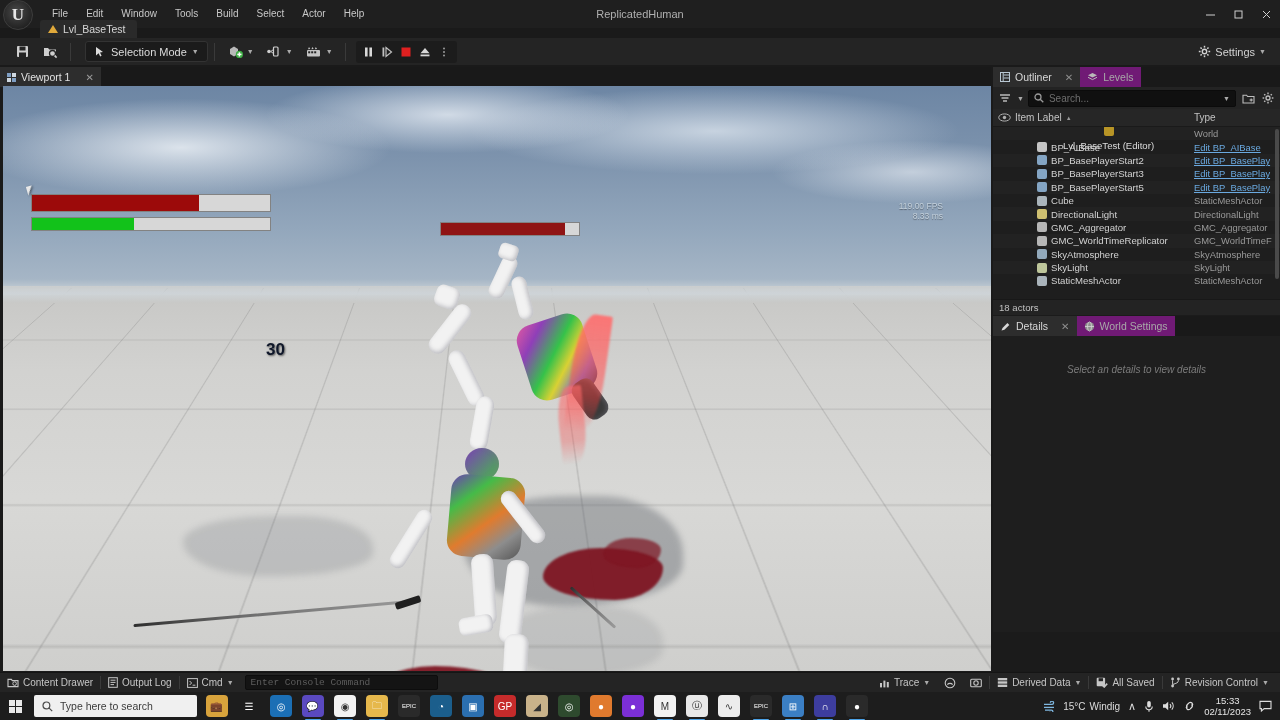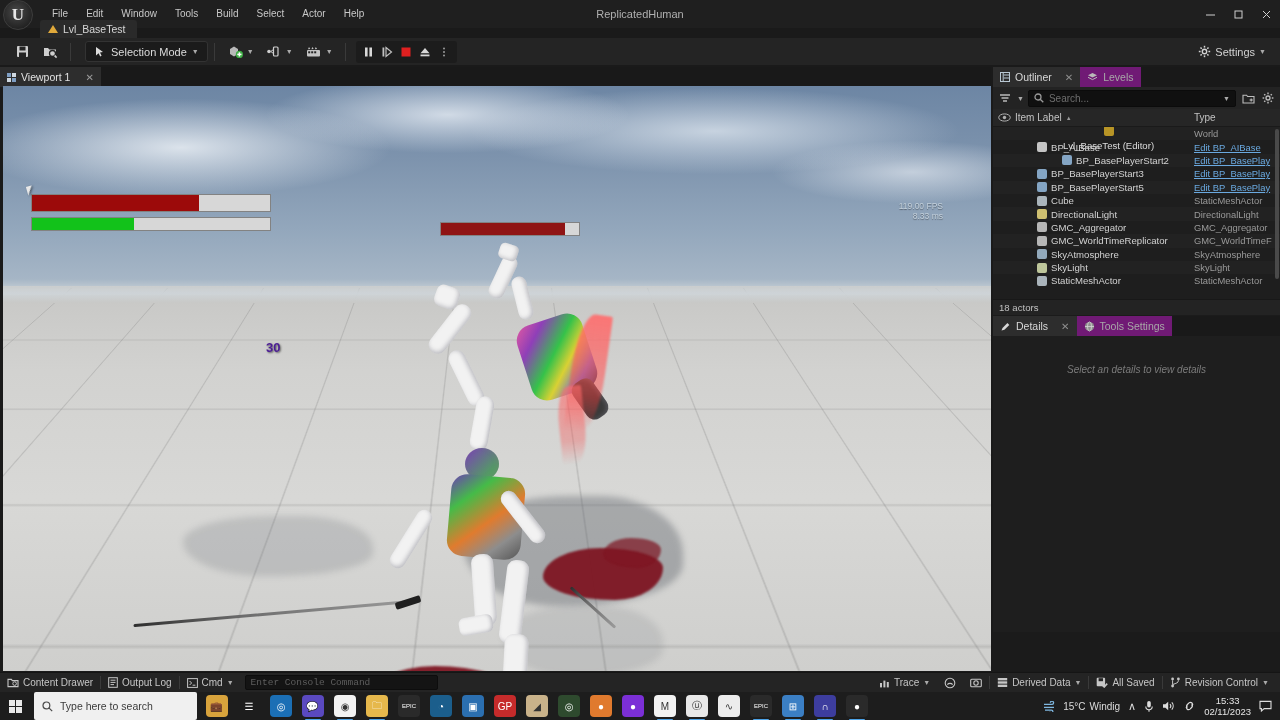--- a/index.html
+++ b/index.html
@@ -178,21 +178,21 @@
     border-radius: 50% 40% 55% 45% / 45% 55% 40% 60%;
   }
 
   
   .hud-bar-bg {
     position: absolute; background: #d7d7d7;
     border: 1px solid rgba(60,60,60,.55);
   }
   .hud-bar-fill { height: 100%; }
   .dmg-number {
-    position: absolute; color: #4c1d95; font-size: 13px; font-weight: bold;
+    position: absolute; color: #0f172a; font-size: 17px; font-weight: bold;
     text-shadow: 1px 1px 2px rgba(0,0,0,.55);
     font-family: "Liberation Sans", sans-serif;
   }
   .fps-text {
     position: absolute; color: #c3d0db; font-size: 8.5px; line-height: 10px;
     text-align: right; text-shadow: 0 1px 1px rgba(0,0,0,.4);
   }
   .cursor-arrow {
     position: absolute; width: 0; height: 0;
     border-left: 6px solid #e8e8e8;
@@ -297,21 +297,21 @@
   }
   .win-logo {
     width: 13px; height: 13px;
     background:
       linear-gradient(#e8e8e8,#e8e8e8) 0 0/6px 6px no-repeat,
       linear-gradient(#e8e8e8,#e8e8e8) 7px 0/6px 6px no-repeat,
       linear-gradient(#e8e8e8,#e8e8e8) 0 7px/6px 6px no-repeat,
       linear-gradient(#e8e8e8,#e8e8e8) 7px 7px/6px 6px no-repeat;
   }
   .search-pill {
-    width: 163px; height: 28px; background: #f0f0f0; border-radius: 2px;
+    width: 163px; height: 22px; background: #f0f0f0; border-radius: 2px;
     display: flex; align-items: center; gap: 7px; padding: 0 8px;
     font-size: 10.5px; color: #3b3b3b; margin-left: 4px;
   }
   .tb-icon {
     width: 22px; height: 22px; margin: 0 5px; border-radius: 4px;
     display: flex; align-items: center; justify-content: center;
     font-size: 10px; color: #fff; position: relative; flex-shrink: 0;
   }
   .tb-icon.running::after {
     content: ''; position: absolute; bottom: -4px; left: 3px; right: 3px;
@@ -640,21 +640,21 @@
         <div class="trow">
           <div style="width: 22px;"></div>
           <div class="lbl" style="padding-left: 22px;">
             <span class="aicon" style="background: rgb(214, 214, 214);"></span>
             <span>BP_AIBase</span>
           </div>
           <div class="typ link">Edit BP_AIBase</div>
         </div>
         <div class="trow">
           <div style="width: 22px;"></div>
-          <div class="lbl" style="padding-left: 22px; justify-content: center;">
+          <div class="lbl" style="padding-left: 22px;">
             <span class="aicon" style="background: rgb(143, 180, 214);"></span>
             <span>BP_BasePlayerStart2</span>
           </div>
           <div class="typ link">Edit BP_BasePlay</div>
         </div>
         <div class="trow">
           <div style="width: 22px;"></div>
           <div class="lbl" style="padding-left: 22px;">
             <span class="aicon" style="background: rgb(143, 180, 214);"></span>
             <span>BP_BasePlayerStart3</span>
@@ -737,21 +737,21 @@
         </svg>
         <span>Details</span>
         <span class="tx">✕</span>
       </div>
       <div class="panel-tab inactive">
         <svg width="11" height="11" viewBox="0 0 11 11">
           <circle cx="5.5" cy="5.5" r="4.6" fill="#8f8f8f"></circle>
           <ellipse cx="5.5" cy="5.5" rx="2" ry="4.6" fill="none" stroke="#d8d8d8" stroke-width=".8"></ellipse>
           <line x1="1" y1="5.5" x2="10" y2="5.5" stroke="#d8d8d8" stroke-width=".8"></line>
         </svg>
-        <span>Tools Settings</span>
+        <span>World Settings</span>
       </div>
     </div>
 
     <div class="details-body">
       <span class="details-empty">Select an details to view details</span>
     </div>
   </div>
 
   <div class="statusbar">
     <div class="sb-btn">

